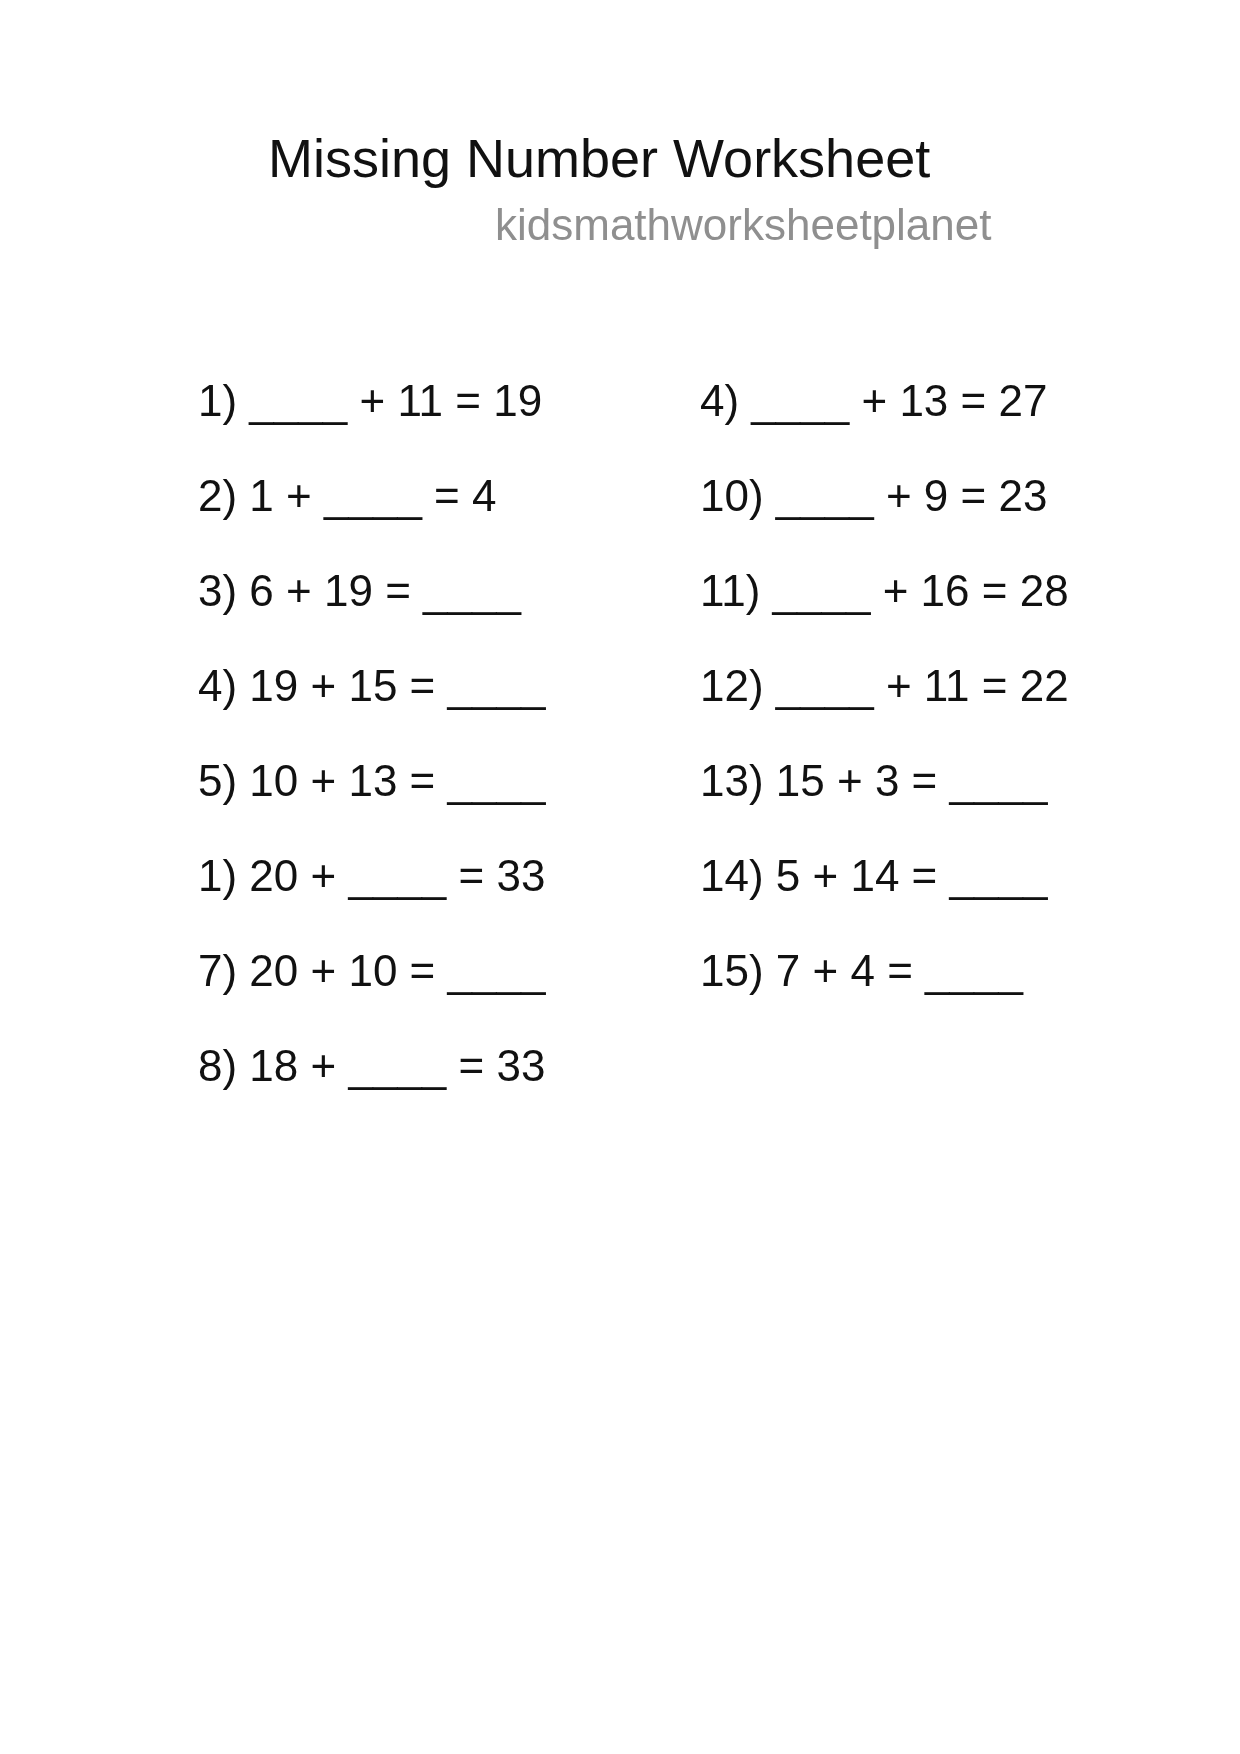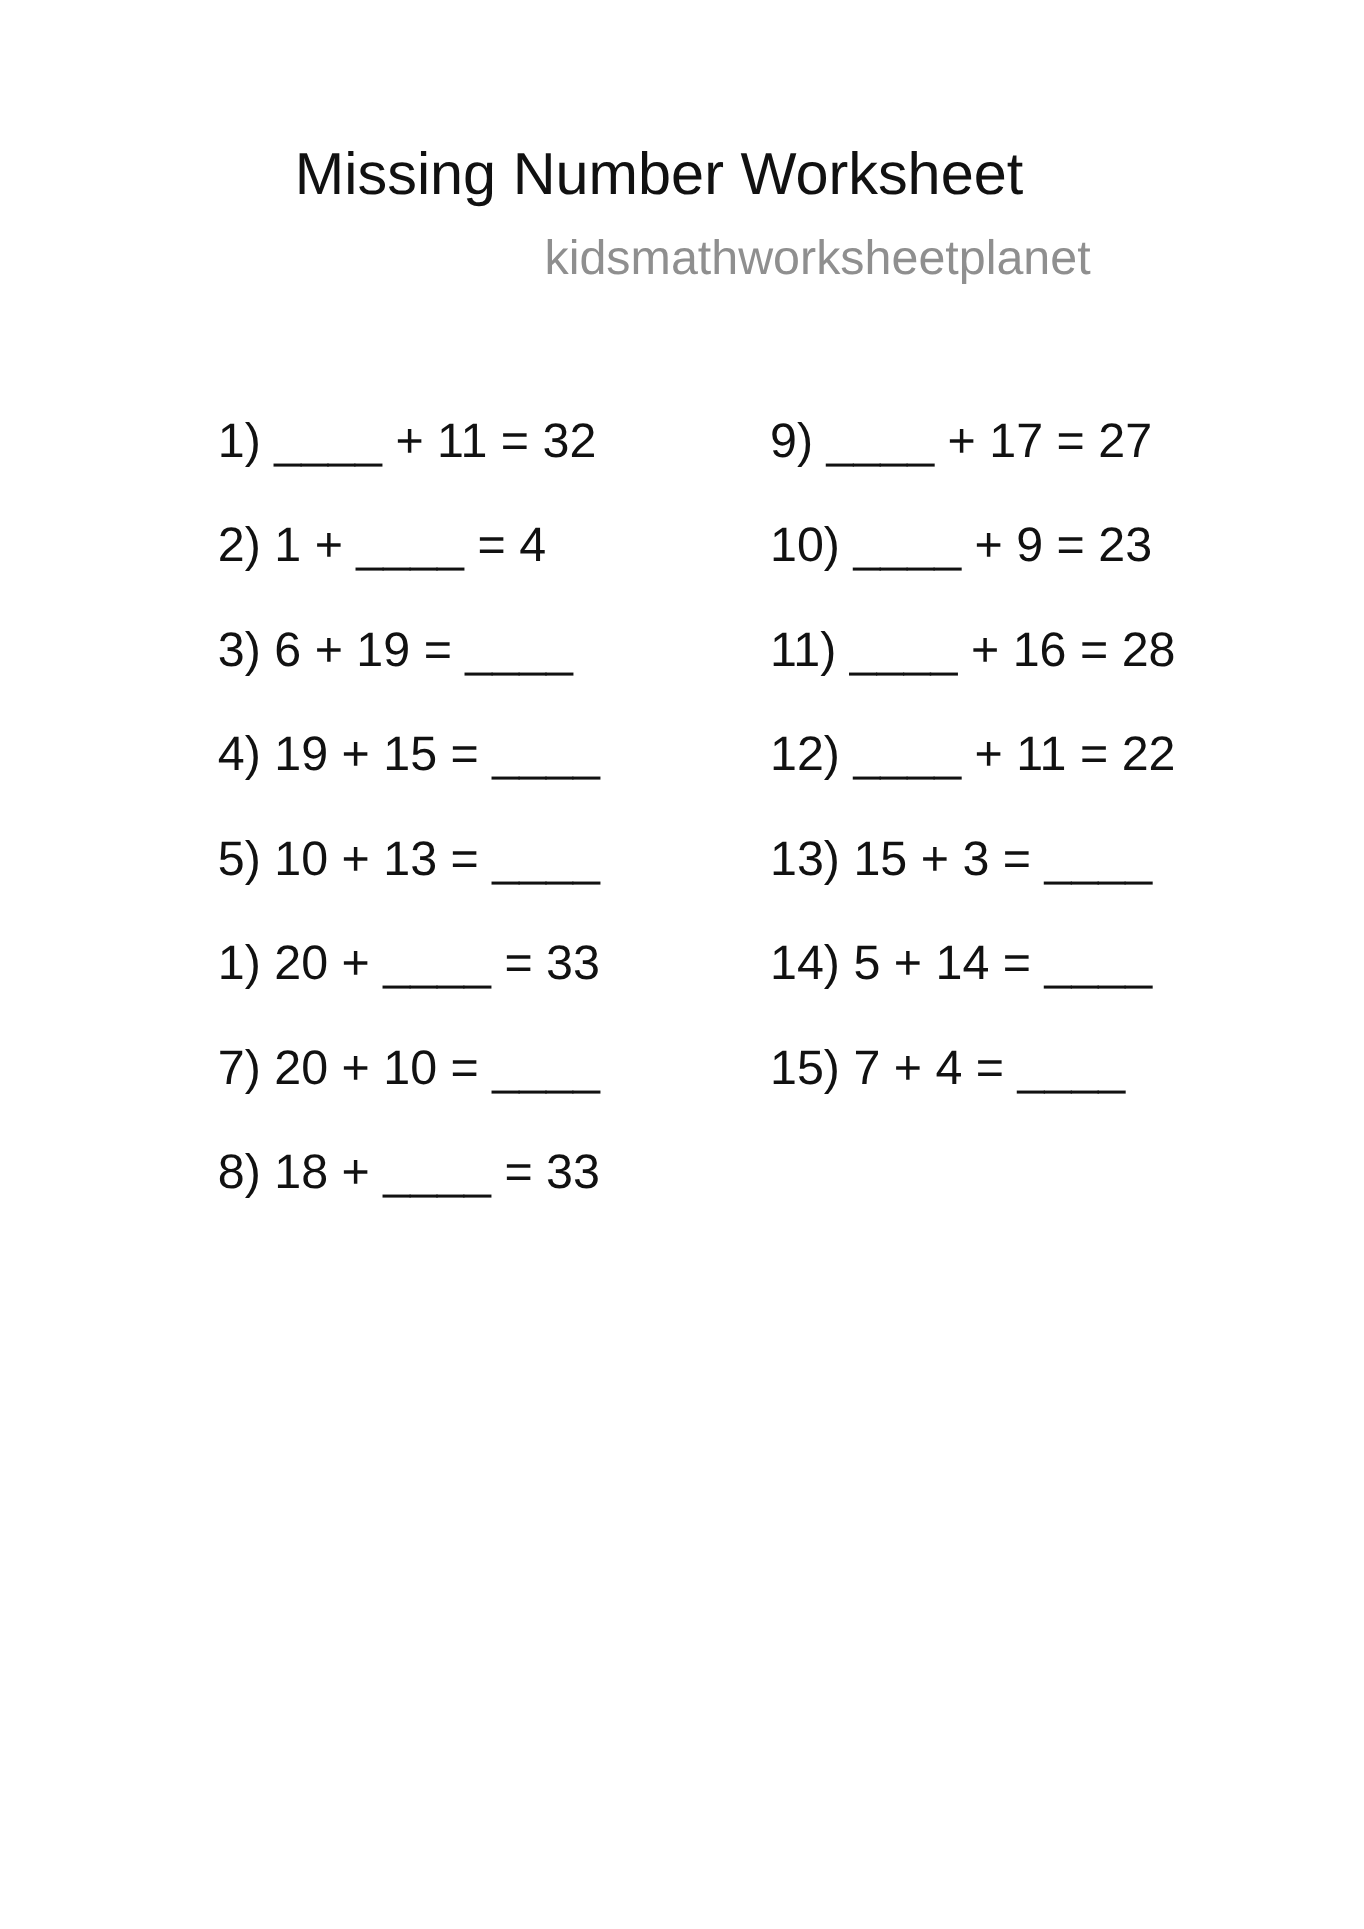--- a/index.html
+++ b/index.html
@@ -21,21 +21,21 @@
     left: 268px;
     top: 98px;
     font-size: 54px;
     line-height: 1.1;
     color: #111111;
     white-space: nowrap;
   }
   .subtitle {
     position: absolute;
     left: 495px;
-    top: 180px;
+    top: 170px;
     font-size: 44px;
     line-height: 1.1;
     color: #8f8f8f;
     white-space: nowrap;
   }
   .col {
     position: absolute;
     top: 322px;
   }
   .col-left  { left: 198px; }
@@ -51,32 +51,32 @@
 </head>
 <body>
 
 <div class="page">
 
   <div class="title">Missing Number Worksheet</div>
 
   <div class="subtitle">kidsmathworksheetplanet</div>
 
   <div class="col col-left">
-    <div class="problem">1) ____ + 11 = 32</div>
+    <div class="problem">1) ____ + 11 = 19</div>
     <div class="problem">2) 1 + ____ = 4</div>
     <div class="problem">3) 6 + 19 = ____</div>
     <div class="problem">4) 19 + 15 = ____</div>
     <div class="problem">5) 10 + 13 = ____</div>
     <div class="problem">1) 20 + ____ = 33</div>
     <div class="problem">7) 20 + 10 = ____</div>
     <div class="problem">8) 18 + ____ = 33</div>
   </div>
 
   <div class="col col-right">
-    <div class="problem">9) ____ + 17 = 27</div>
+    <div class="problem">4) ____ + 13 = 27</div>
     <div class="problem">10) ____ + 9 = 23</div>
     <div class="problem">11) ____ + 16 = 28</div>
     <div class="problem">12) ____ + 11 = 22</div>
     <div class="problem">13) 15 + 3 = ____</div>
     <div class="problem">14) 5 + 14 = ____</div>
     <div class="problem">15) 7 + 4 = ____</div>
   </div>
 
 </div>
 

